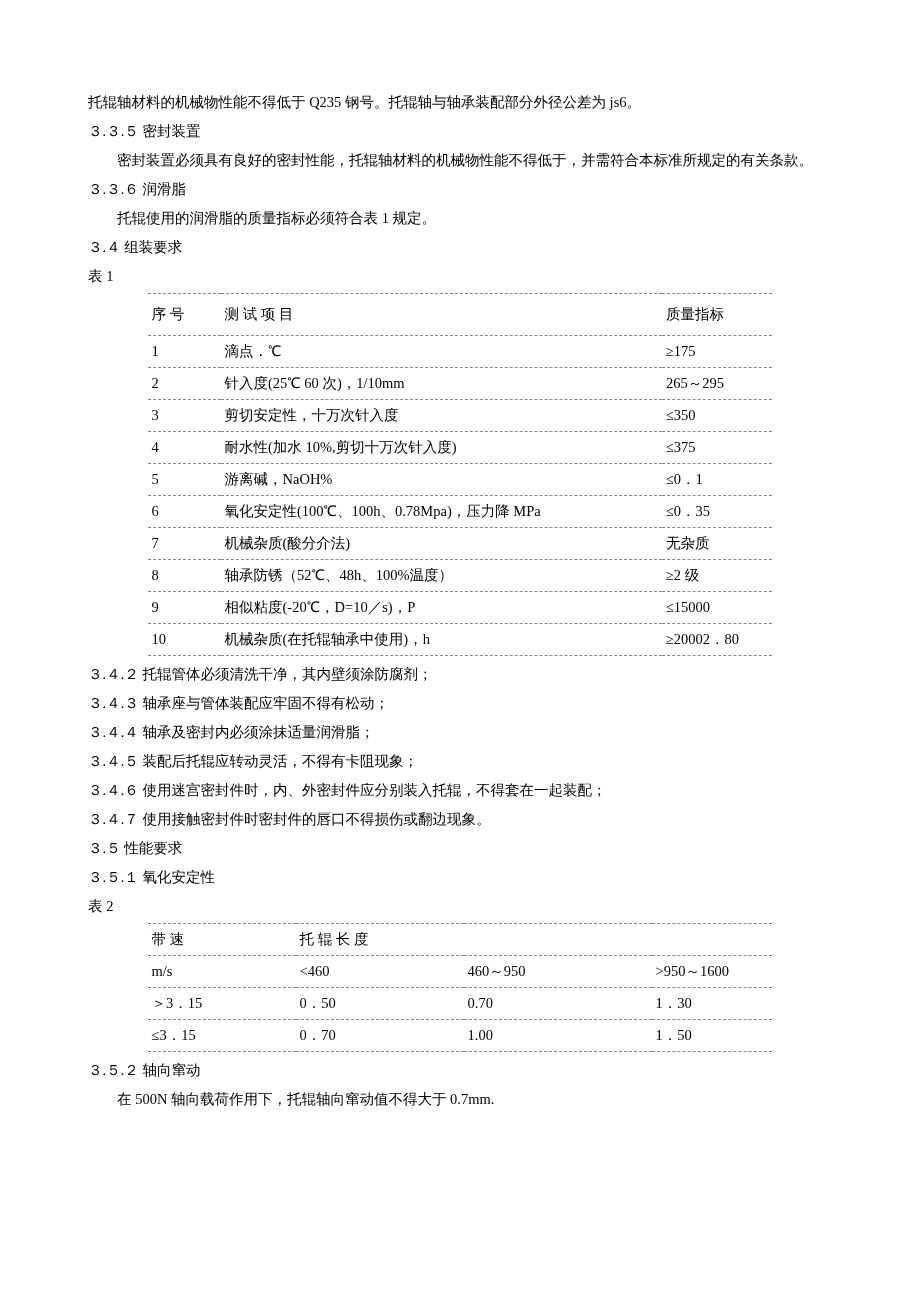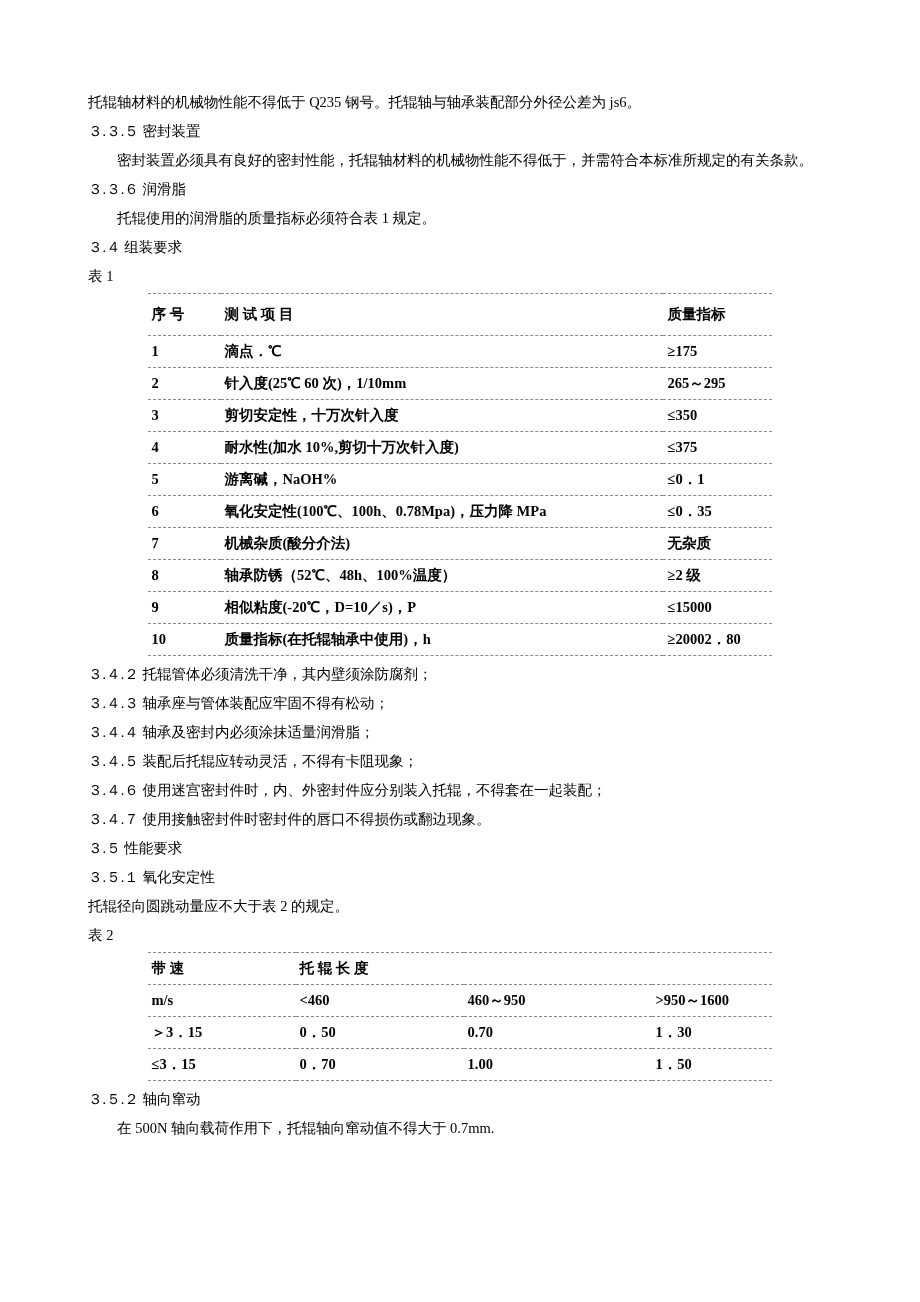--- a/index.html
+++ b/index.html
@@ -27,21 +27,21 @@
     width: 84%;
     margin: 2px auto 4px auto;
     font-family: "SimSun", "宋体", serif;
     font-size: 14.5px;
   }
   table.spec th, table.spec td {
     border-top: 1px dashed #888;
     padding: 1px 4px;
     text-align: left;
     vertical-align: top;
-    font-weight: bold;
+    font-weight: normal;
   }
   table.spec tr:last-child td {
     border-bottom: 1px dashed #888;
   }
   table.spec td.num {
     width: 65px;
   }
   table.spec .header-row td {
     padding-top: 6px;
     padding-bottom: 6px;
@@ -114,36 +114,35 @@
           <td>轴承防锈（52℃、48h、100%温度）</td>
           <td>≥2 级</td>
         </tr>
     <tr>
           <td class="num">9</td>
           <td>相似粘度(-20℃，D=10／s)，P</td>
           <td>≤15000</td>
         </tr>
     <tr>
           <td class="num">10</td>
-          <td>质量指标(在托辊轴承中使用)，h</td>
+          <td>机械杂质(在托辊轴承中使用)，h</td>
           <td>≥20002．80</td>
         </tr>
   </tbody>
     </table>
 
   <p class="mono">３.４.２   托辊管体必须清洗干净，其内壁须涂防腐剂；</p>
   <p class="mono">３.４.３   轴承座与管体装配应牢固不得有松动；</p>
   <p class="mono">３.４.４   轴承及密封内必须涂抹适量润滑脂；</p>
   <p class="mono">３.４.５   装配后托辊应转动灵活，不得有卡阻现象；</p>
   <p class="mono">３.４.６   使用迷宫密封件时，内、外密封件应分别装入托辊，不得套在一起装配；</p>
   <p class="mono">３.４.７   使用接触密封件时密封件的唇口不得损伤或翻边现象。</p>
 
   <p class="mono">３.５   性能要求</p>
   <p class="mono">３.５.１   氧化安定性</p>
-  <p>托辊径向圆跳动量应不大于表 2 的规定。</p>
   <p>表 2</p>
 
   <table class="spec t2">
     <tbody>
         <tr>
       <td class="col1">带  速</td>
       <td class="col2">托  辊  长  度</td>
       <td class="col3"></td>
       <td></td>
     </tr>

